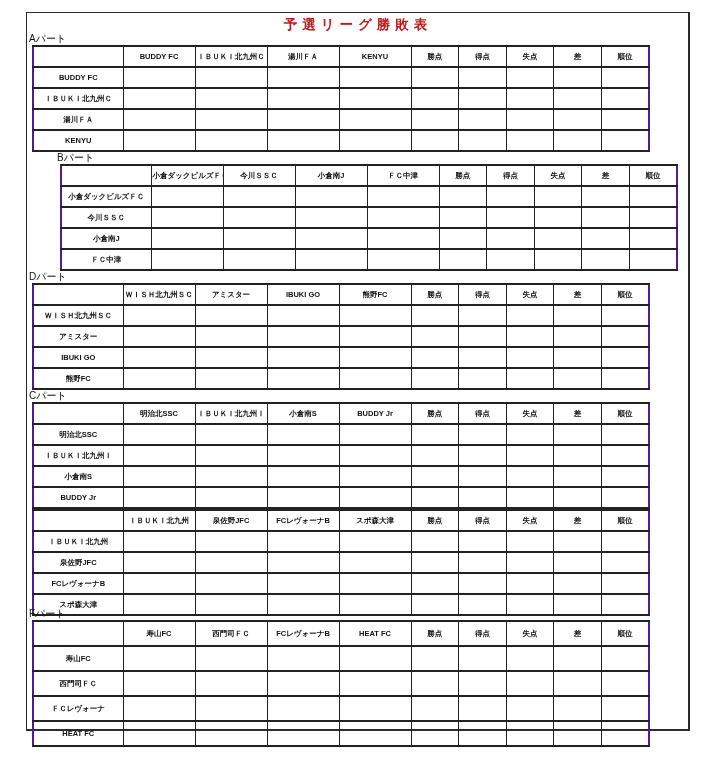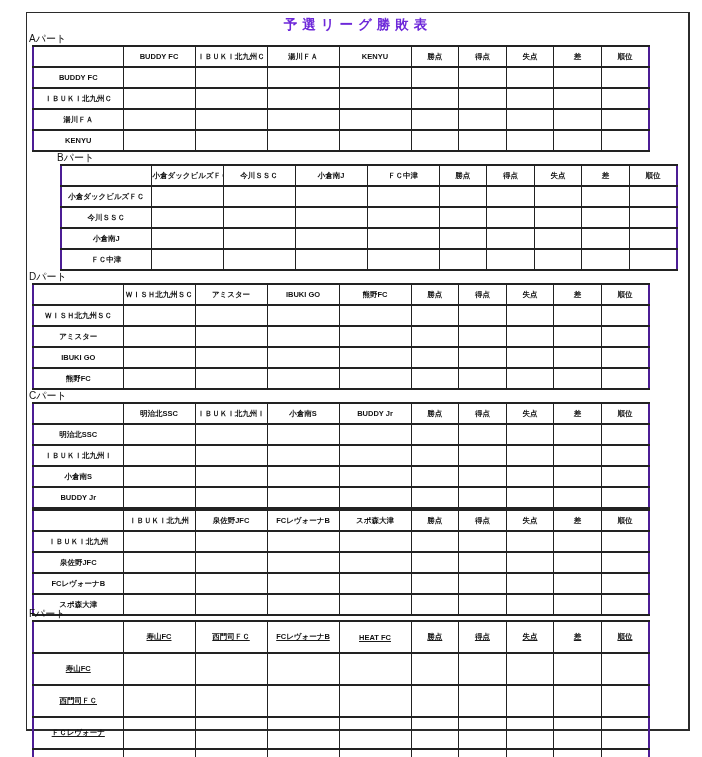--- a/index.html
+++ b/index.html
@@ -25,21 +25,21 @@
   }
   .page-title {
     position: absolute;
     top: 16px;
     left: 26px;
     width: 664px;
     text-align: center;
     font-size: 13.5px;
     font-weight: bold;
     letter-spacing: 5px;
-    color: #6d28d9;
+    color: #b91c1c;
     white-space: nowrap;
   }
   .sections { position: absolute; left: 0; top: 0; width: 702px; height: 757px; }
   .section { position: absolute; left: 0; width: 702px; }
   .section:nth-child(1) { top: 33px; }
   .section:nth-child(2) { top: 152px; padding-left: 28px; }
   .section:nth-child(3) { top: 271px; }
   .section:nth-child(4) { top: 390px; }
   .section:nth-child(5) { top: 509px; }
   .section:nth-child(6) { top: 608px; }
@@ -54,21 +54,21 @@
     margin-left: 32px;
     width: 616px;
     table-layout: fixed;
     border-collapse: collapse;
     border: 2px solid #4c1d95;
   }
   table.league-table col.c-label { width: 90px; }
   table.league-table col.c-team  { width: 72px; }
   table.league-table col.c-stat  { width: 47.6px; }
   table.league-table tr { height: 21px; }
-  .section:nth-child(6) table.league-table tr { height: 32px; text-decoration: underline; }
+  .section:nth-child(6) table.league-table tr { height: 25px; }
   table.league-table th,
   table.league-table td {
     border: 1px solid #222;
     border-top-width: 2px;
     border-bottom-width: 2px;
     padding: 0 1px;
     text-align: center;
     vertical-align: middle;
     font-size: 7.5px;
     font-weight: bold;

